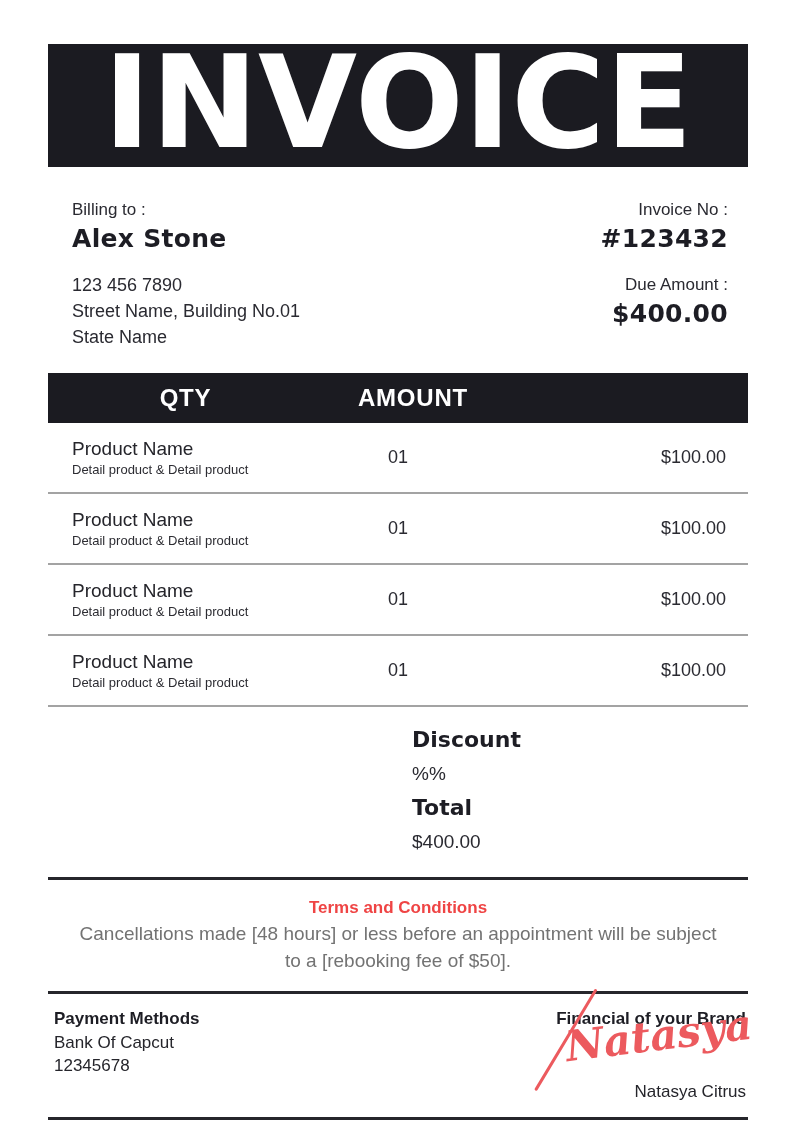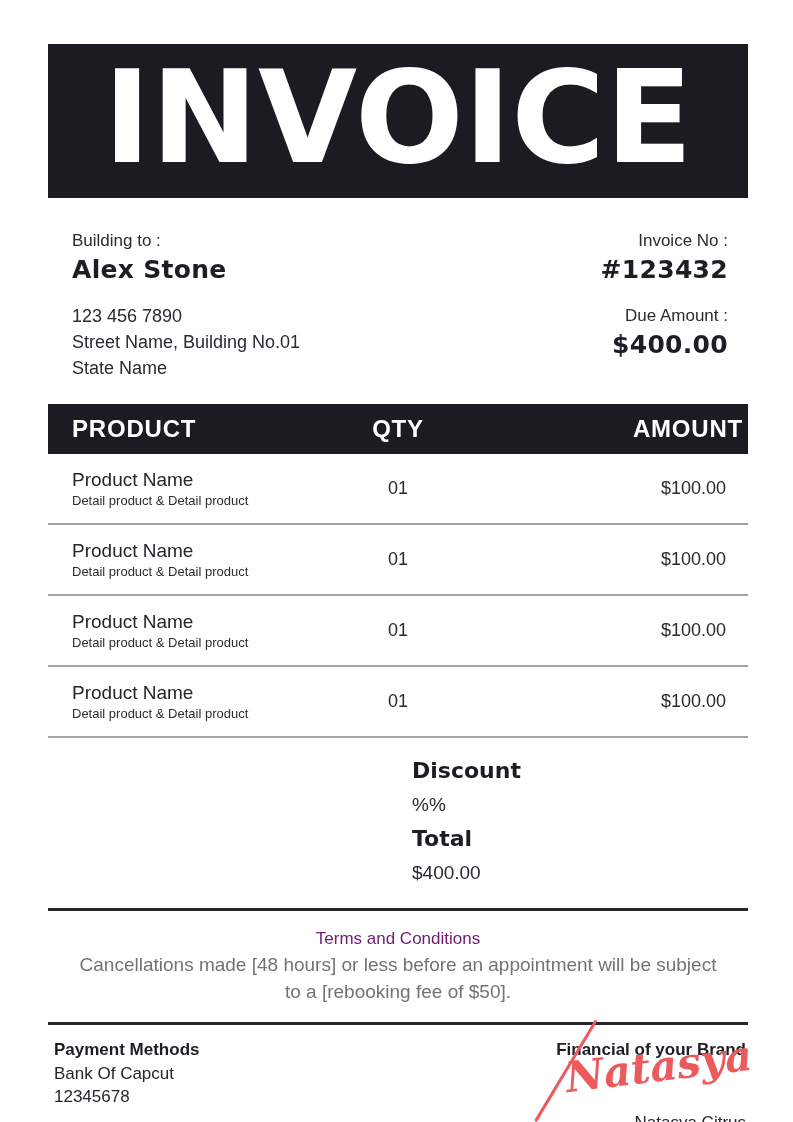--- a/index.html
+++ b/index.html
@@ -10,21 +10,21 @@
     color: #23232a;
     position: relative;
     overflow: hidden;
   }
   .page { width: 793px; height: 1122px; background: #ffffff; }
   .content { margin-left: 48px; margin-right: 45px; width: 700px; }
 
   
   .banner {
     margin-top: 44px;
-    height: 154px;
+    height: 123px;
     background: #1b1b21;
     display: flex; align-items: center; justify-content: center;
     overflow: hidden;
   }
   .banner-title {
     font-family: "DejaVu Sans", sans-serif;
     font-weight: 700;
     font-size: 128px;
     line-height: 1;
     color: #ffffff;
@@ -86,21 +86,21 @@
   .tot-label {
     font-family: "DejaVu Sans", sans-serif;
     font-weight: 700; font-size: 22px; color: #1d1d24;
   }
   .tot-value { font-size: 19px; color: #2a2a31; }
 
   .rule { border: none; border-top: 3px solid #26262b; height: 0; }
 
   
   .terms { text-align: center; padding: 15px 0 17px 0; }
-  .terms-title { font-weight: 400; font-size: 17px; line-height: 25px; color: #701a75; }
+  .terms-title { font-weight: 700; font-size: 17px; line-height: 25px; color: #ef4444; }
   .terms-body { font-size: 19px; line-height: 27px; color: #737373; width: 644px; margin: 0 auto; }
 
   
   .payment { display: flex; justify-content: space-between; padding: 13px 2px 14px 6px; position: relative; }
   .pay-title { font-weight: 700; font-size: 17px; line-height: 24px; color: #1d1d24; }
   .pay-line { font-size: 17px; line-height: 23px; color: #25252b; }
   .brand { text-align: right; position: relative; width: 320px; }
   .brand-label { font-weight: 700; font-size: 17px; line-height: 24px; color: #1d1d24; }
   .brand-signer { font-size: 17px; line-height: 23px; color: #25252b; margin-top: 49px; }
   .signature {
@@ -138,40 +138,39 @@
 <body>
 
 <div class="page">
 
   <div class="banner content">
     <div class="banner-title">INVOICE</div>
   </div>
 
   <div class="info content">
     <div class="info-left">
-      <div class="small-label">Building to :</div>
+      <div class="small-label">Billing to :</div>
       <div class="big-name">Alex Stone</div>
       <div class="contact">
         <div>123 456 7890</div>
         <div>Street Name, Building No.01</div>
         <div>State Name</div>
       </div>
     </div>
     <div class="info-right">
       <div class="small-label">Invoice No :</div>
       <div class="big-name">#123432</div>
       <div class="gap"></div>
       <div class="small-label">Due Amount :</div>
       <div class="big-name">$400.00</div>
     </div>
   </div>
 
   <div class="table content">
     <div class="thead">
-      <div class="c1">PRODUCT</div>
       <div class="c2">QTY</div>
       <div class="c3">AMOUNT</div>
     </div>
 
     <div class="trow">
       <div class="c1">
         <div class="prod-name">Product Name</div>
         <div class="prod-detail">Detail product &amp; Detail product</div>
       </div>
       <div class="c2">01</div>

